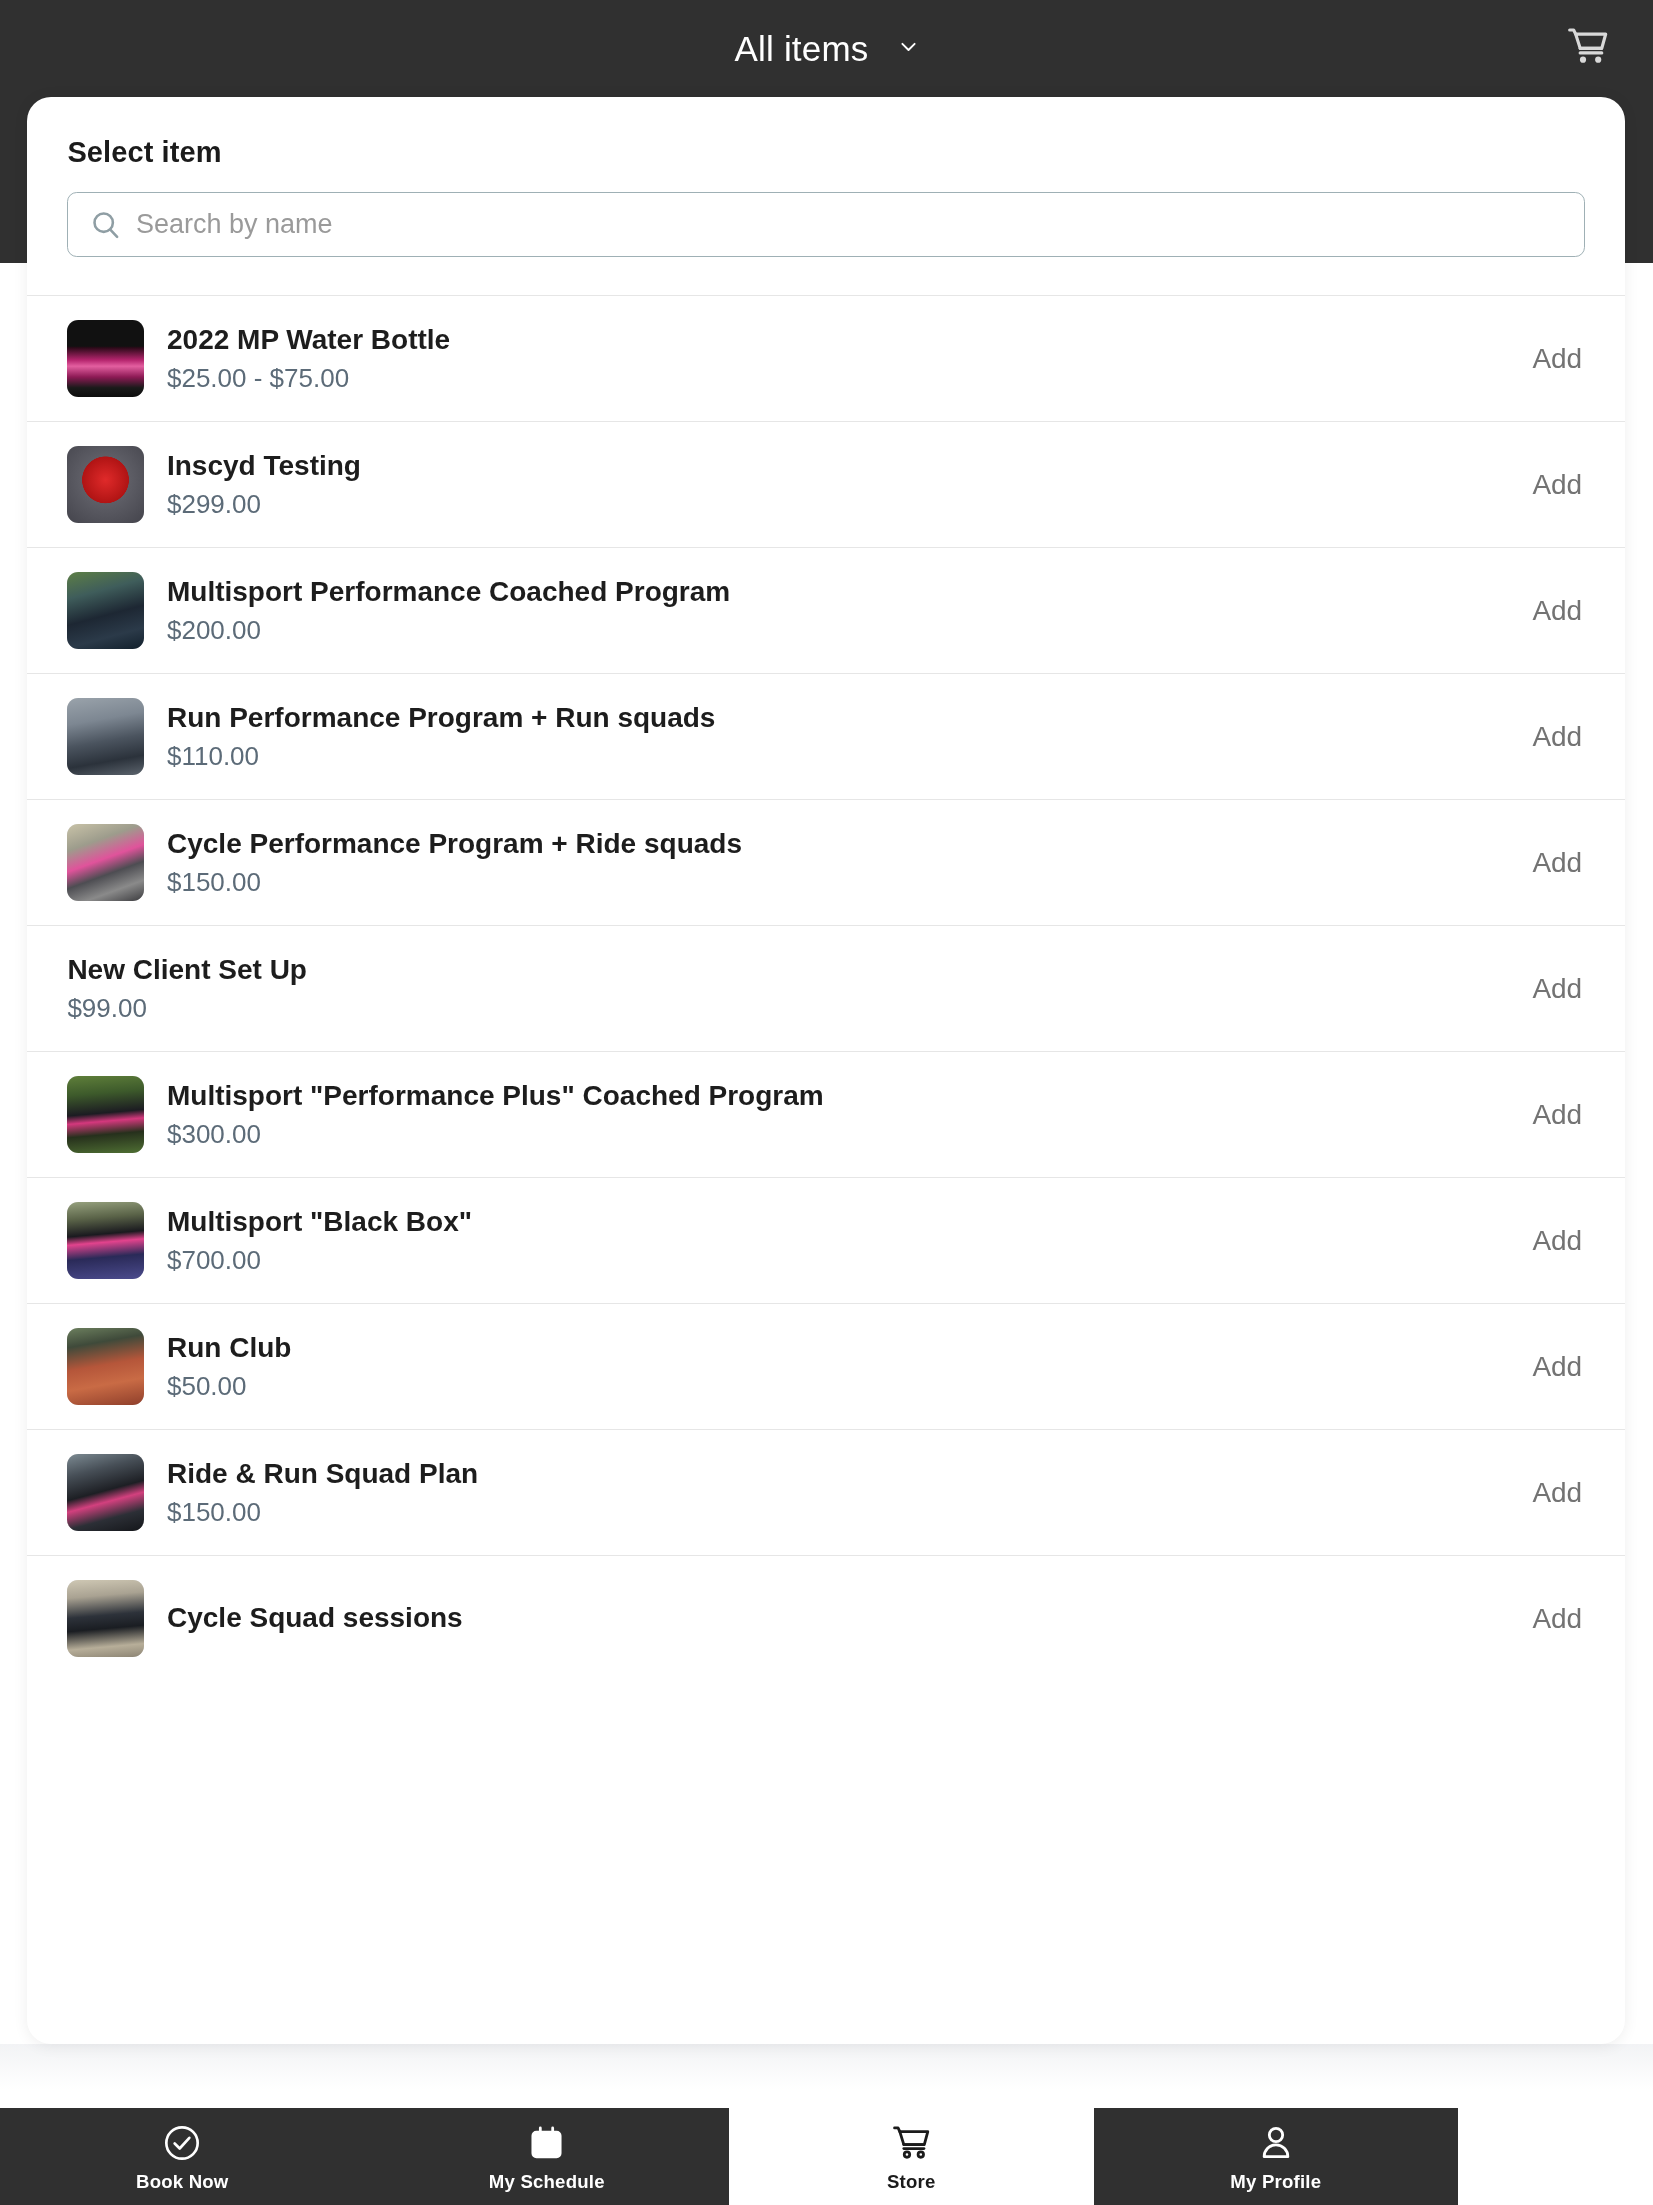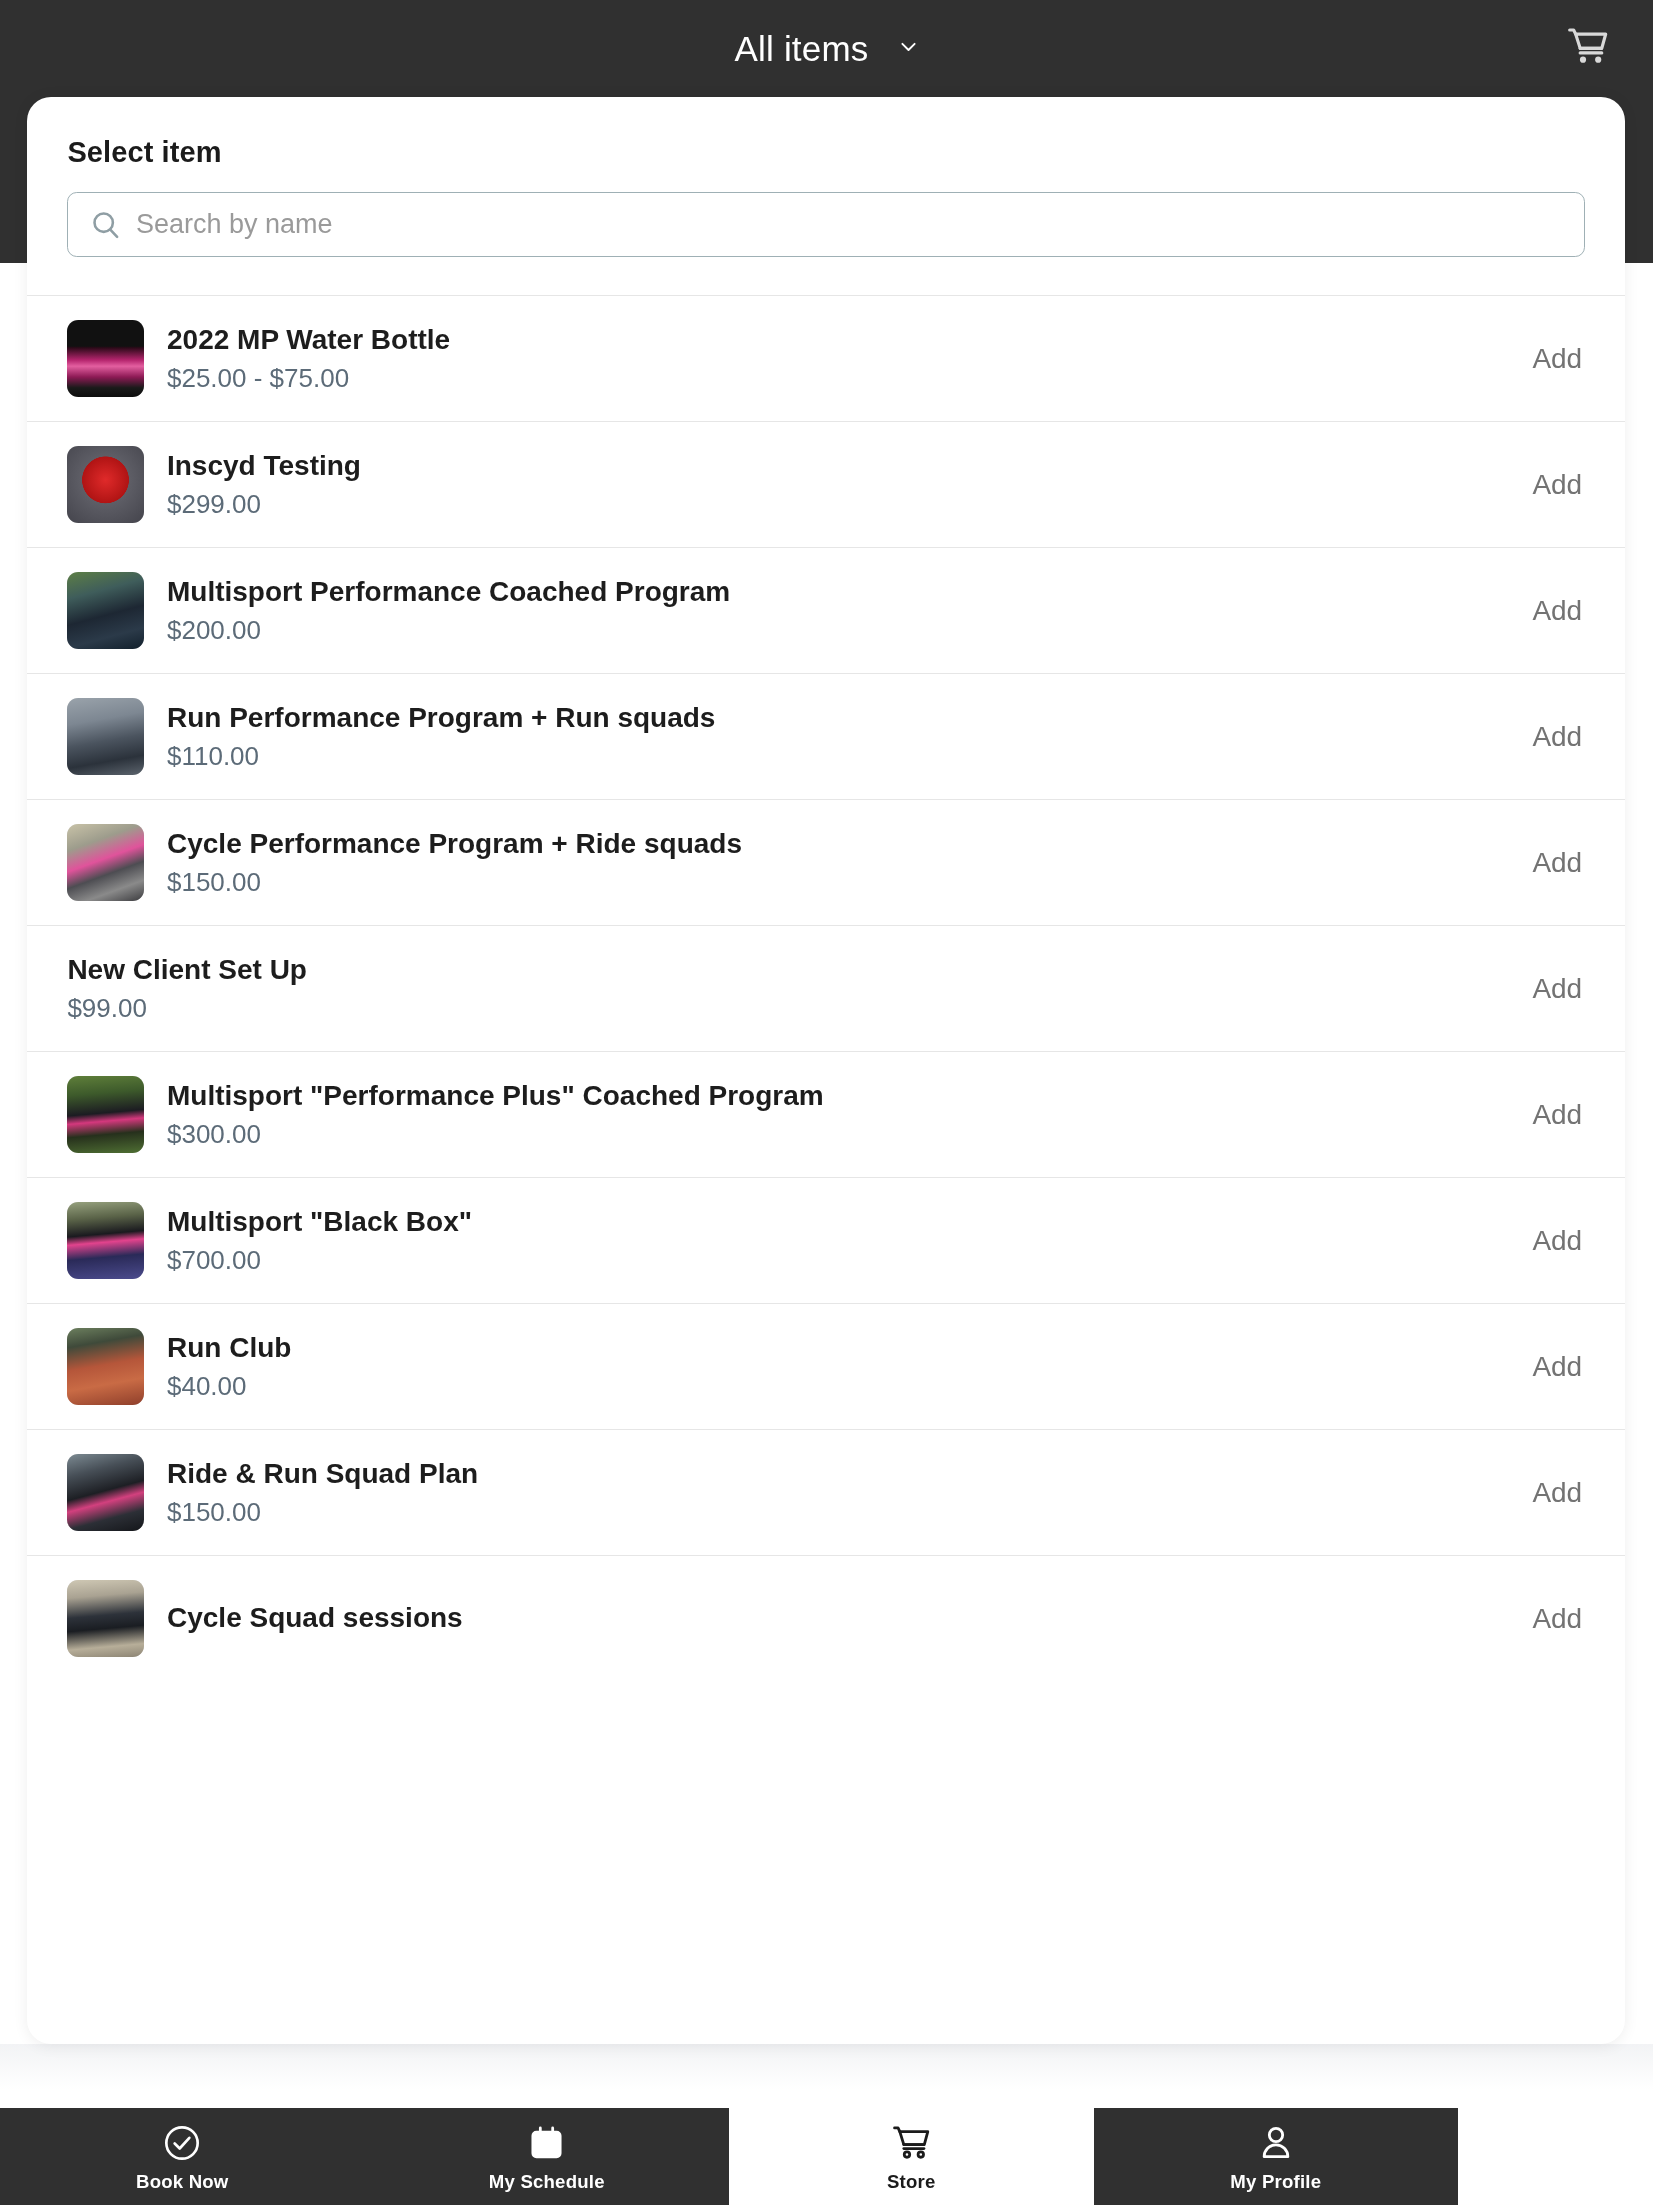--- a/index.html
+++ b/index.html
@@ -333,21 +333,21 @@
             <div class="item-price">$700.00</div>
           </div>
           <button class="add-btn">Add</button>
         </div>
         <div class="item-row">
           <div class="thumb">
             <div class="thumb-img" style="background: linear-gradient(170deg, rgb(108, 127, 94) 0%, rgb(63, 74, 58) 22%, rgb(181, 86, 58) 48%, rgb(201, 107, 69) 70%, rgb(143, 63, 43) 100%);"></div>
           </div>
           <div class="item-text">
             <div class="item-name">Run Club</div>
-            <div class="item-price">$40.00</div>
+            <div class="item-price">$50.00</div>
           </div>
           <button class="add-btn">Add</button>
         </div>
         <div class="item-row">
           <div class="thumb">
             <div class="thumb-img" style="background: linear-gradient(165deg, rgb(125, 139, 147) 0%, rgb(71, 79, 87) 24%, rgb(29, 31, 36) 48%, rgb(210, 64, 126) 60%, rgb(44, 47, 54) 78%, rgb(20, 22, 26) 100%);"></div>
           </div>
           <div class="item-text">
             <div class="item-name">Ride &amp; Run Squad Plan</div>
             <div class="item-price">$150.00</div>

